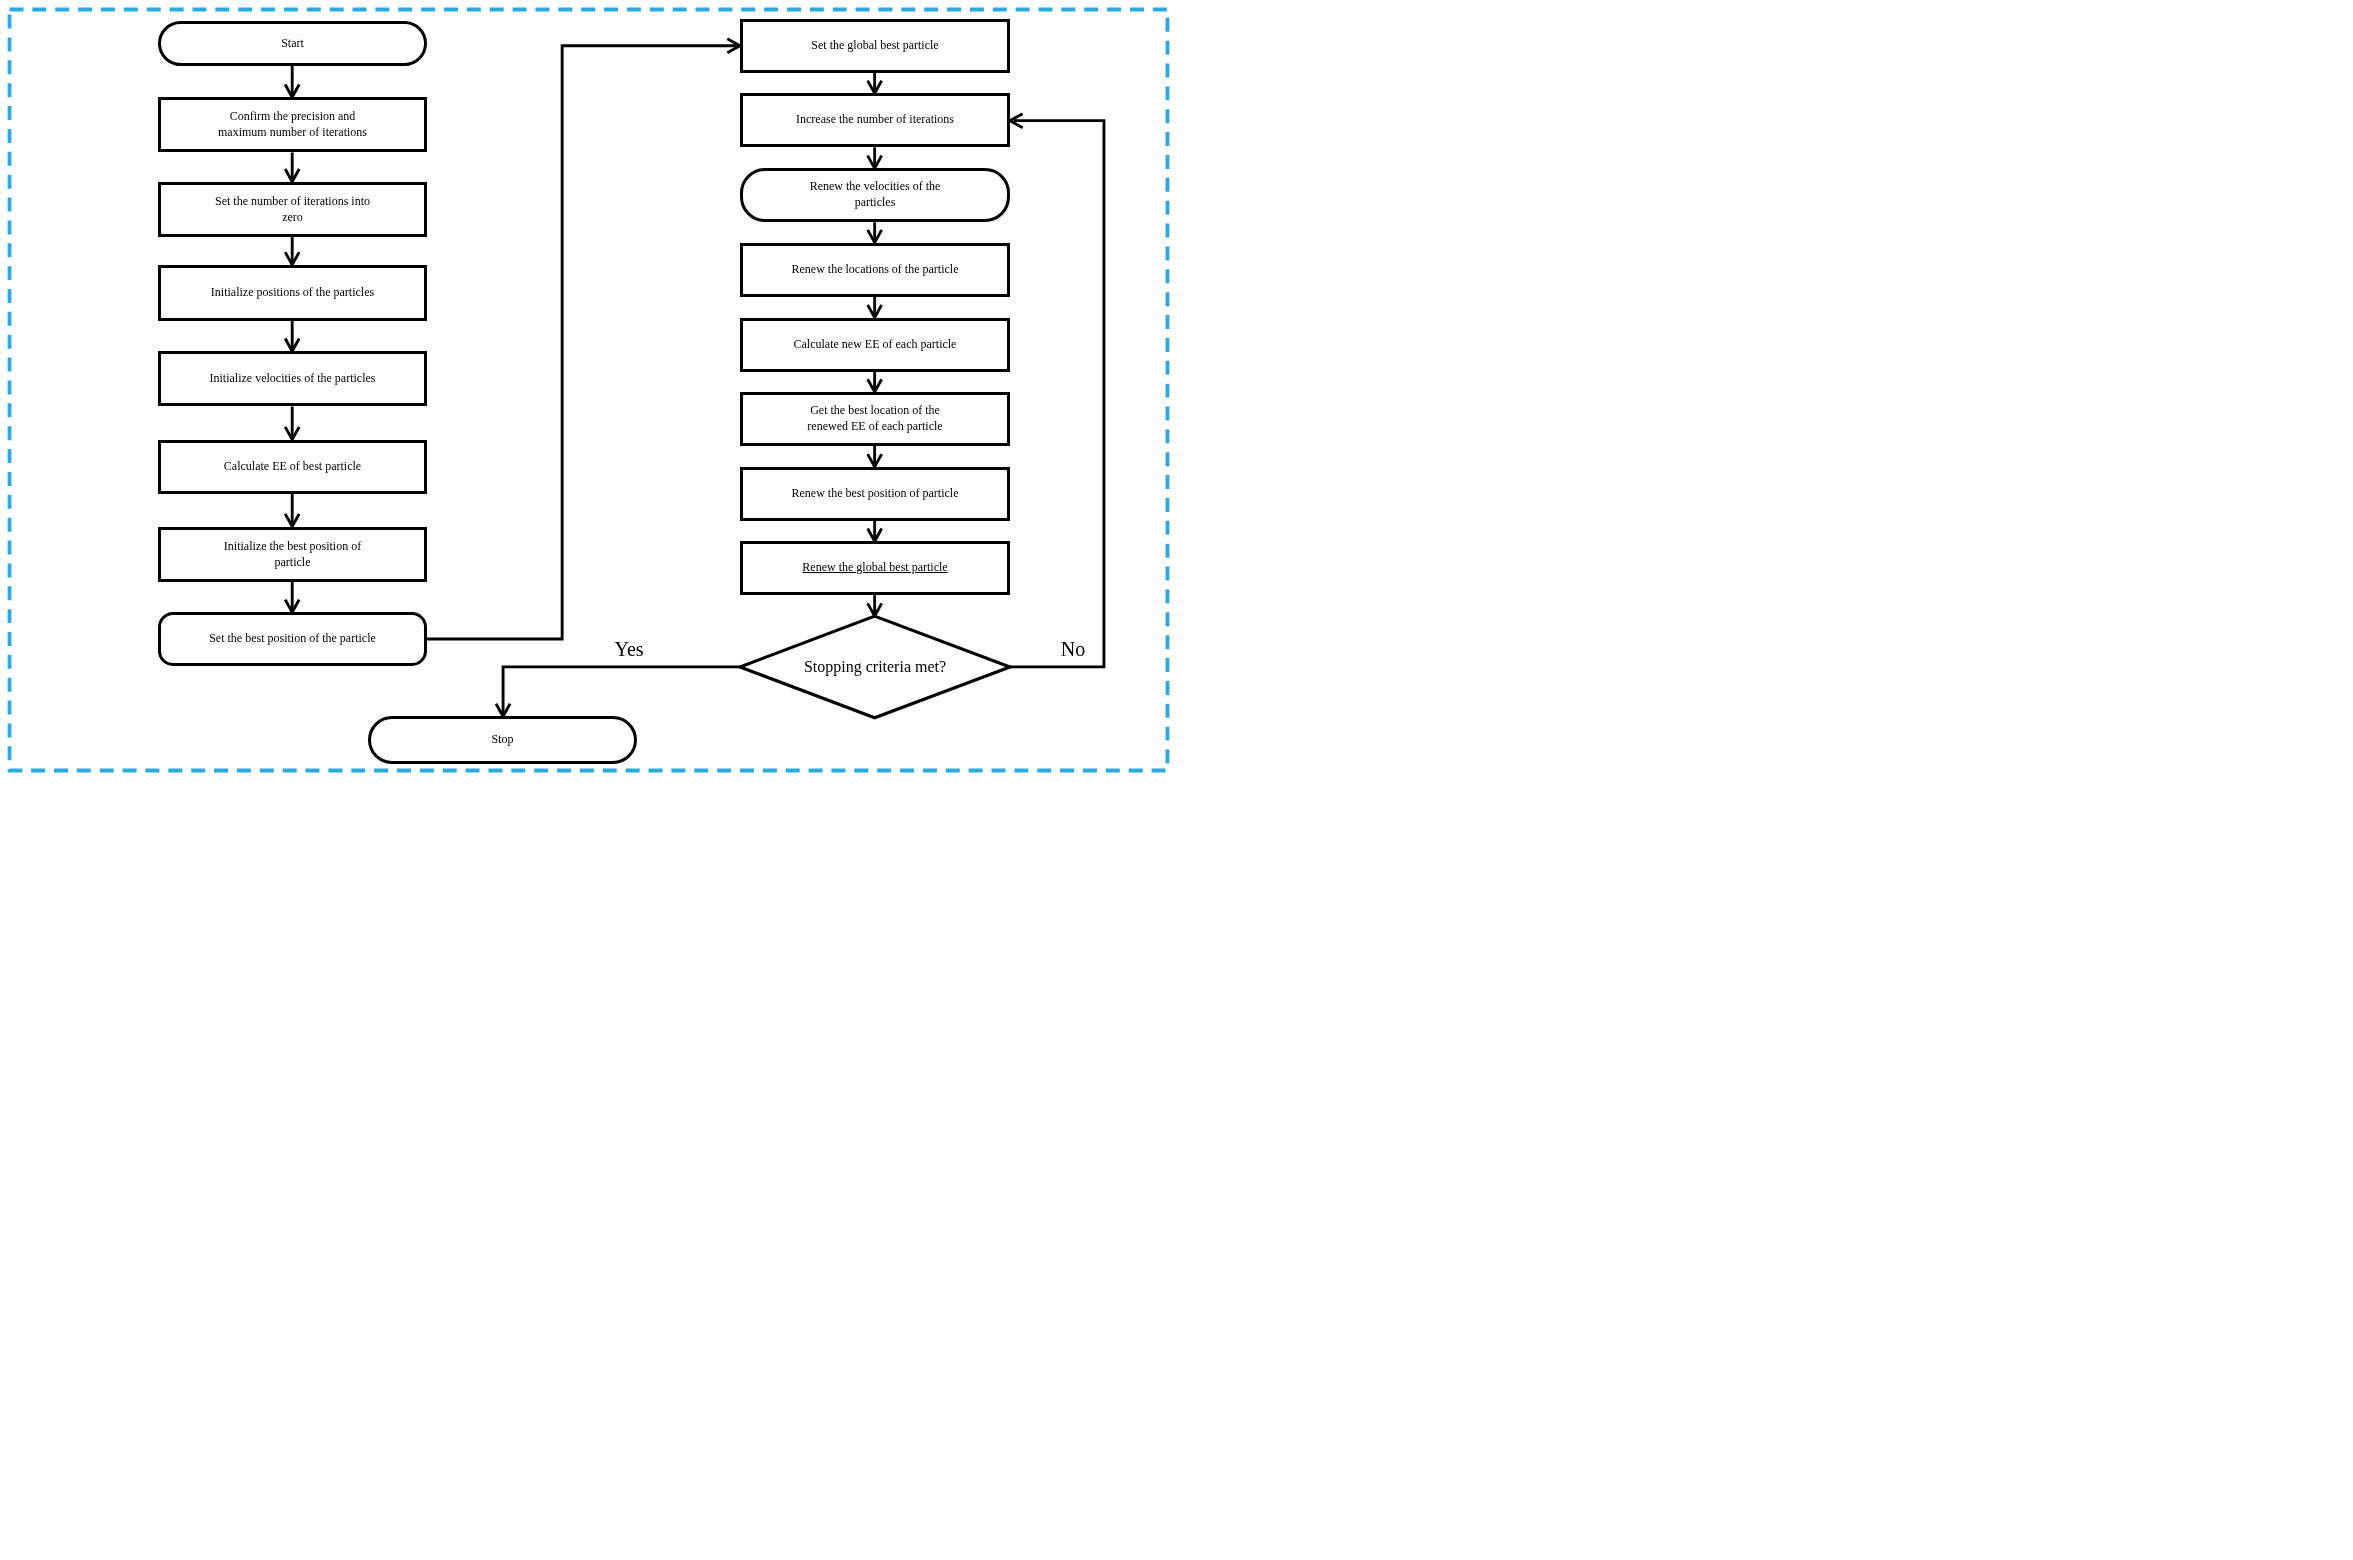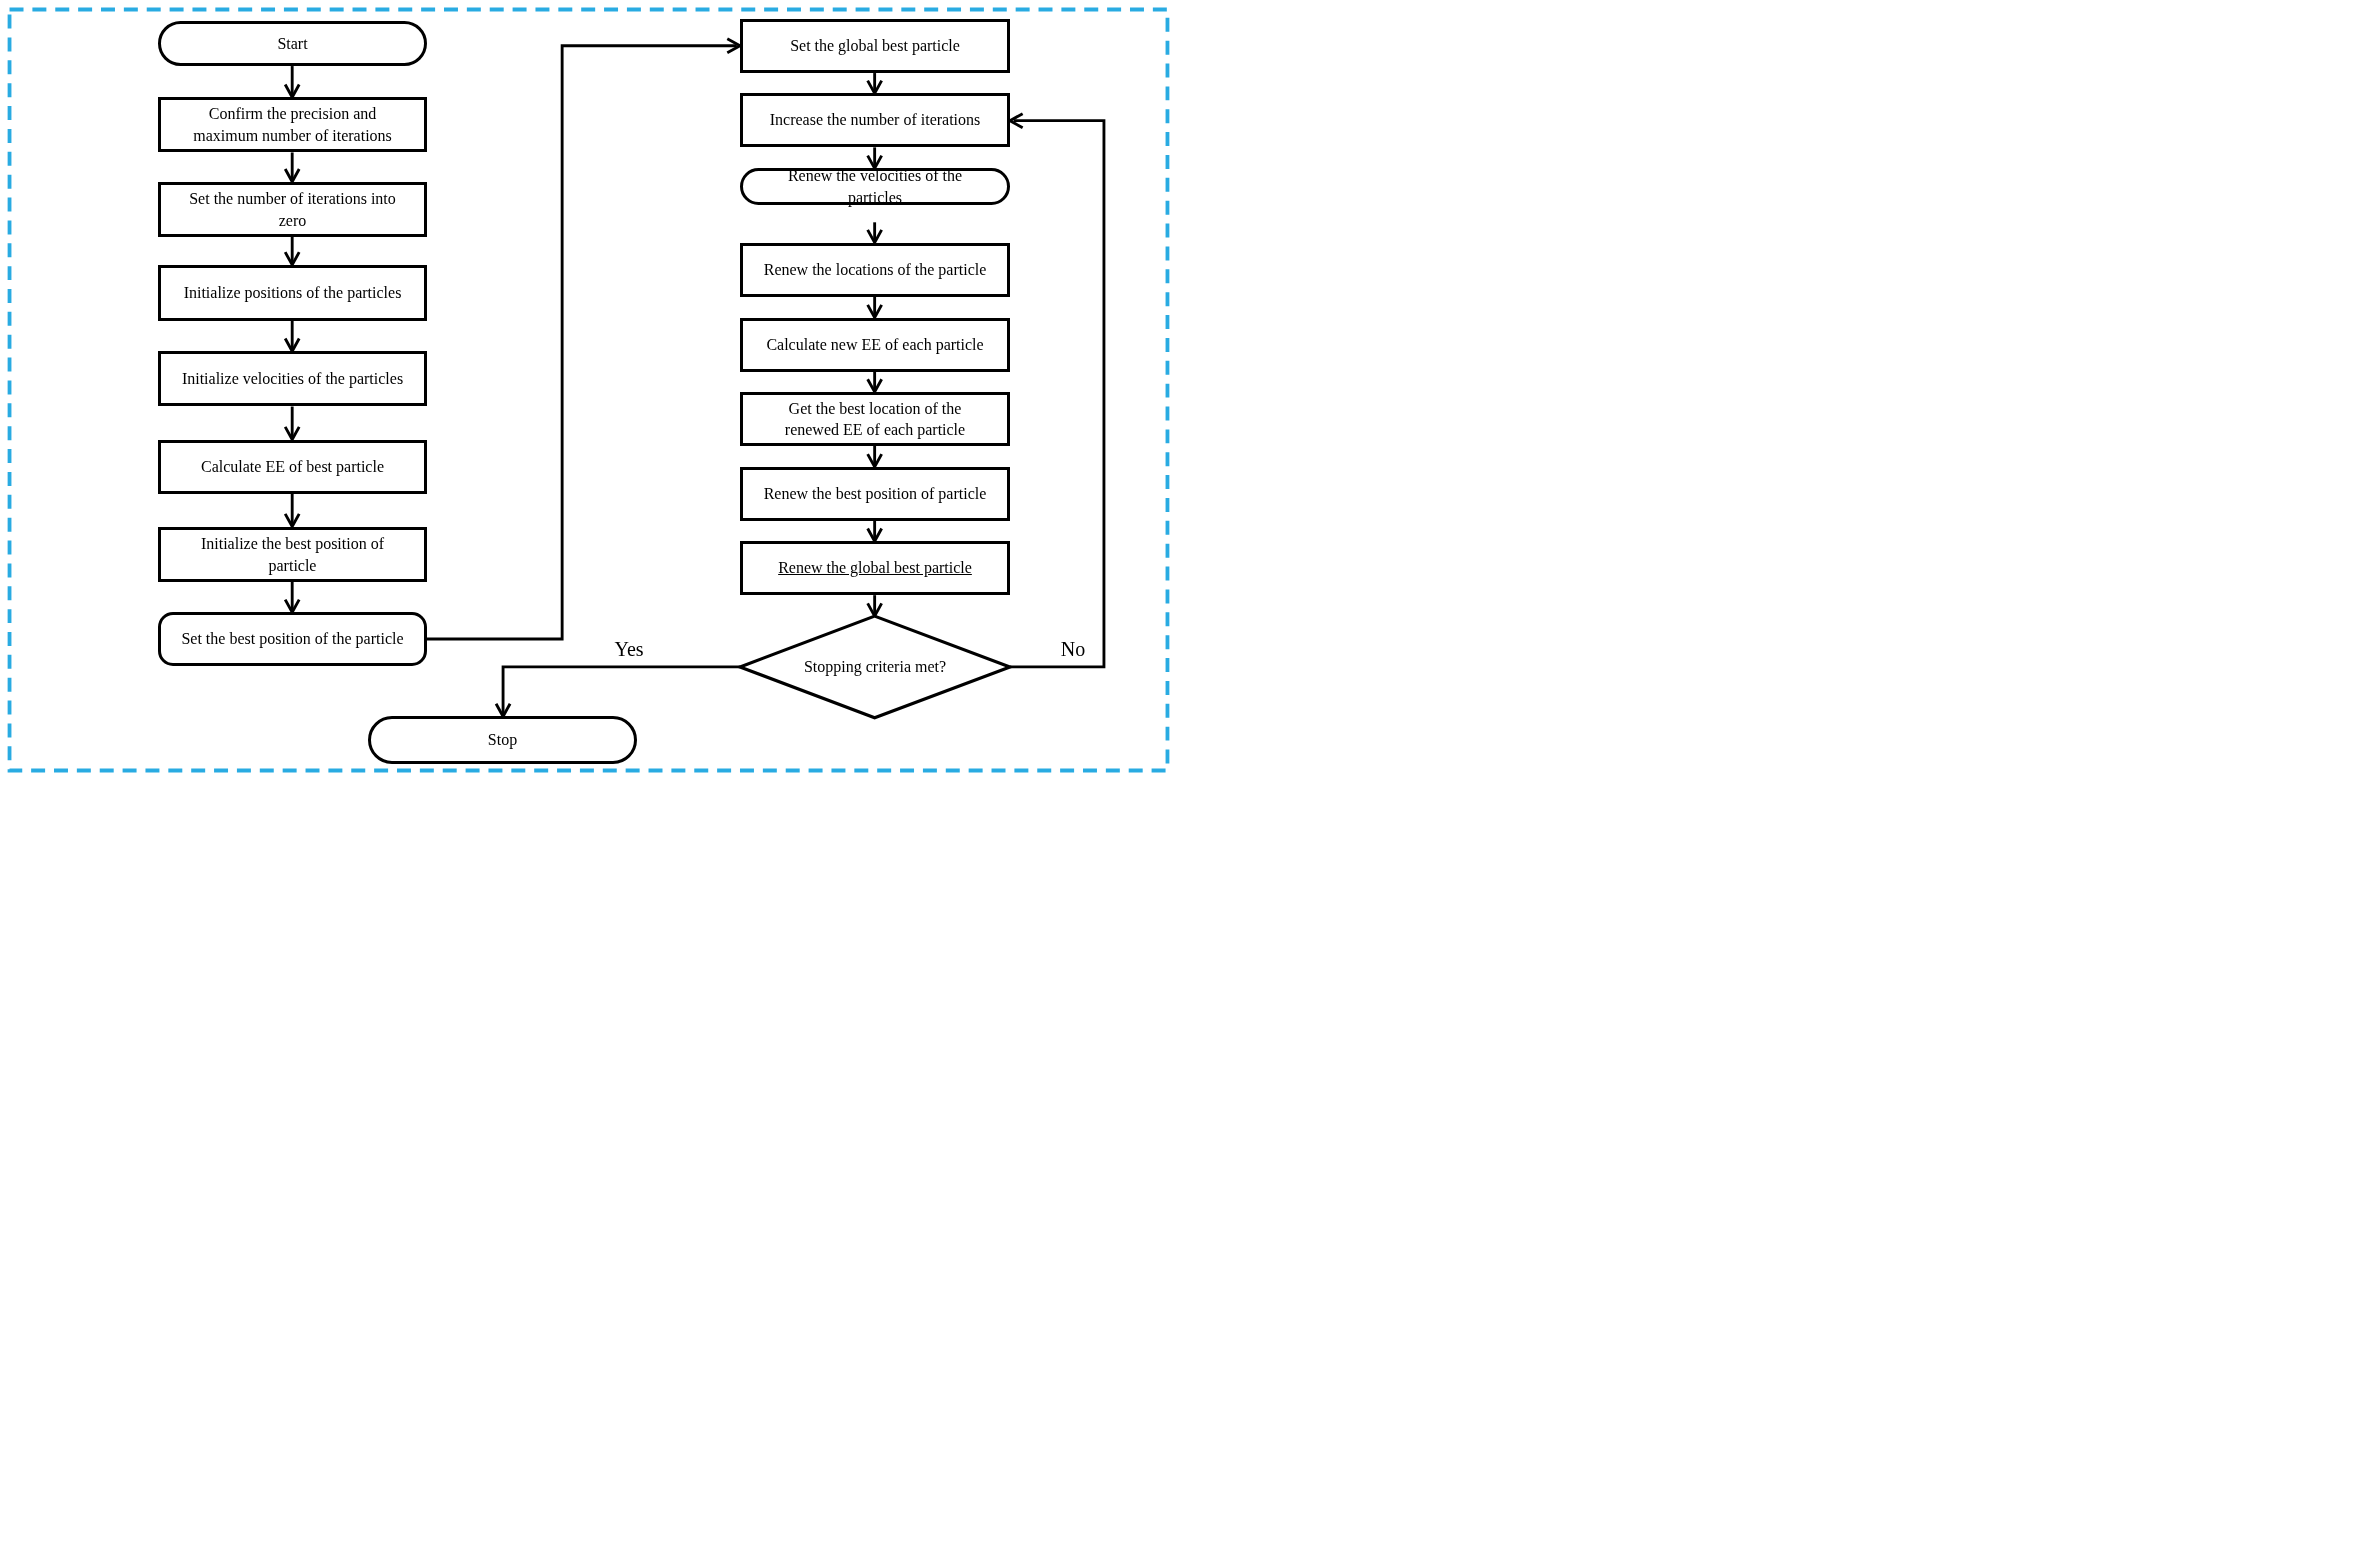--- a/index.html
+++ b/index.html
@@ -26,21 +26,21 @@
   }
   .node {
     position: absolute;
     box-sizing: border-box;
     background: #ffffff;
     border: 3.2px solid #000000;
     display: flex;
     align-items: center;
     justify-content: center;
     text-align: center;
-    font-size: 16px;
+    font-size: 12px;
     line-height: 1.32;
     white-space: pre-line;
   }
   .stadium {
     border-radius: 25.4px;
   }
   .diamond-label {
     position: absolute;
     display: flex;
     align-items: center;
@@ -64,21 +64,21 @@
   #n-l3     { top: 265px; height: 56px; }
   #n-l4     { top: 351px; height: 55px; }
   #n-l5     { top: 440px; height: 54px; }
   #n-l6     { top: 527px; height: 55px; }
   #n-l7     { top: 612px; height: 54px; border-radius: 15px; }
   #n-stop   { left: 368px; width: 269px; top: 716px; height: 48px; }
   
   .rcol { left: 740px; width: 270px; }
   #n-r1 { top: 19px;  height: 54px; }
   #n-r2 { top: 93px; height: 54px; }
-  #n-r3 { top: 168px; height: 37px; border-radius: 25px; }
+  #n-r3 { top: 168px; height: 54px; border-radius: 25px; }
   #n-r4 { top: 243px; height: 54px; }
   #n-r5 { top: 318px; height: 54px; }
   #n-r6 { top: 392px; height: 54px; }
   #n-r7 { top: 467px; height: 54px; }
   #n-r8 { top: 541px; height: 54px; text-decoration: underline; }
   #n-decision { left: 740px; top: 616px; width: 270px; height: 102px; }
   #lbl-yes { left: 594px;  top: 638px; }
   #lbl-no  { left: 1038px; top: 638px; }
 </style>
 </head>

